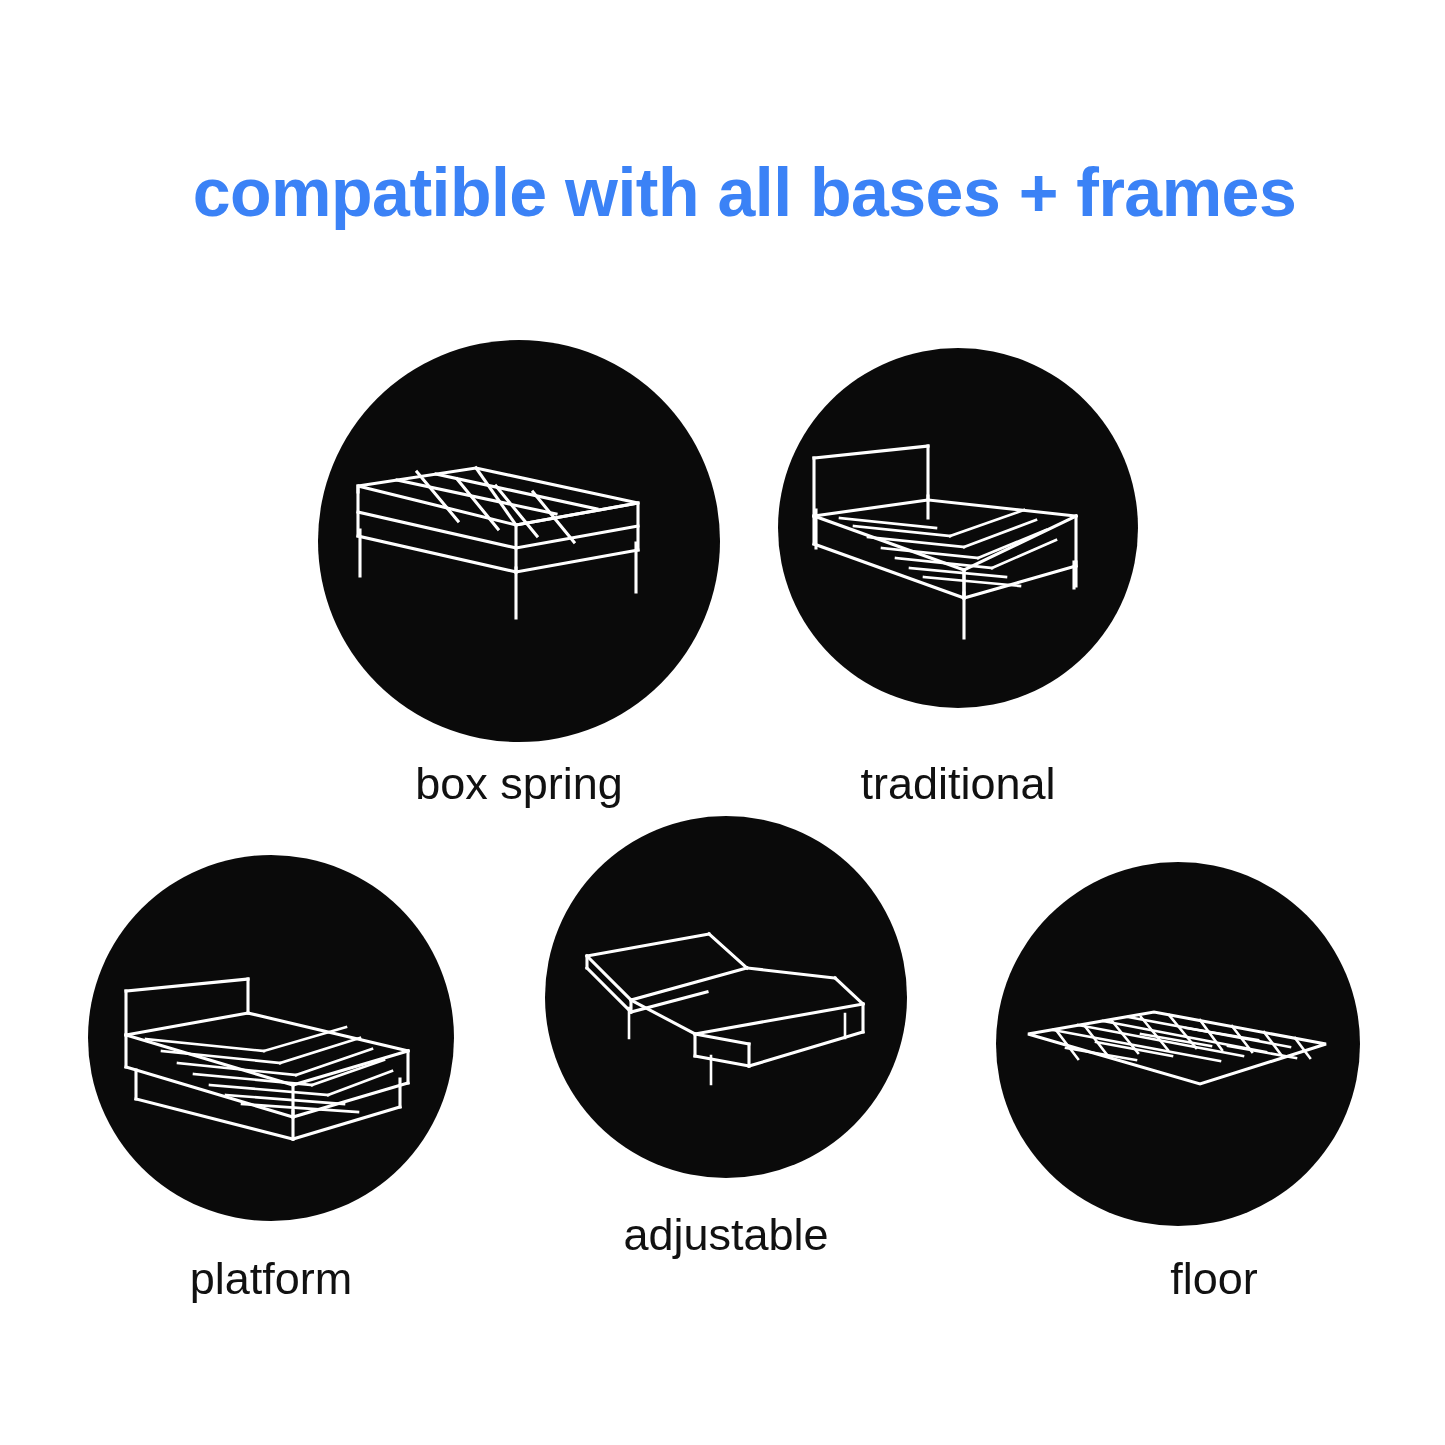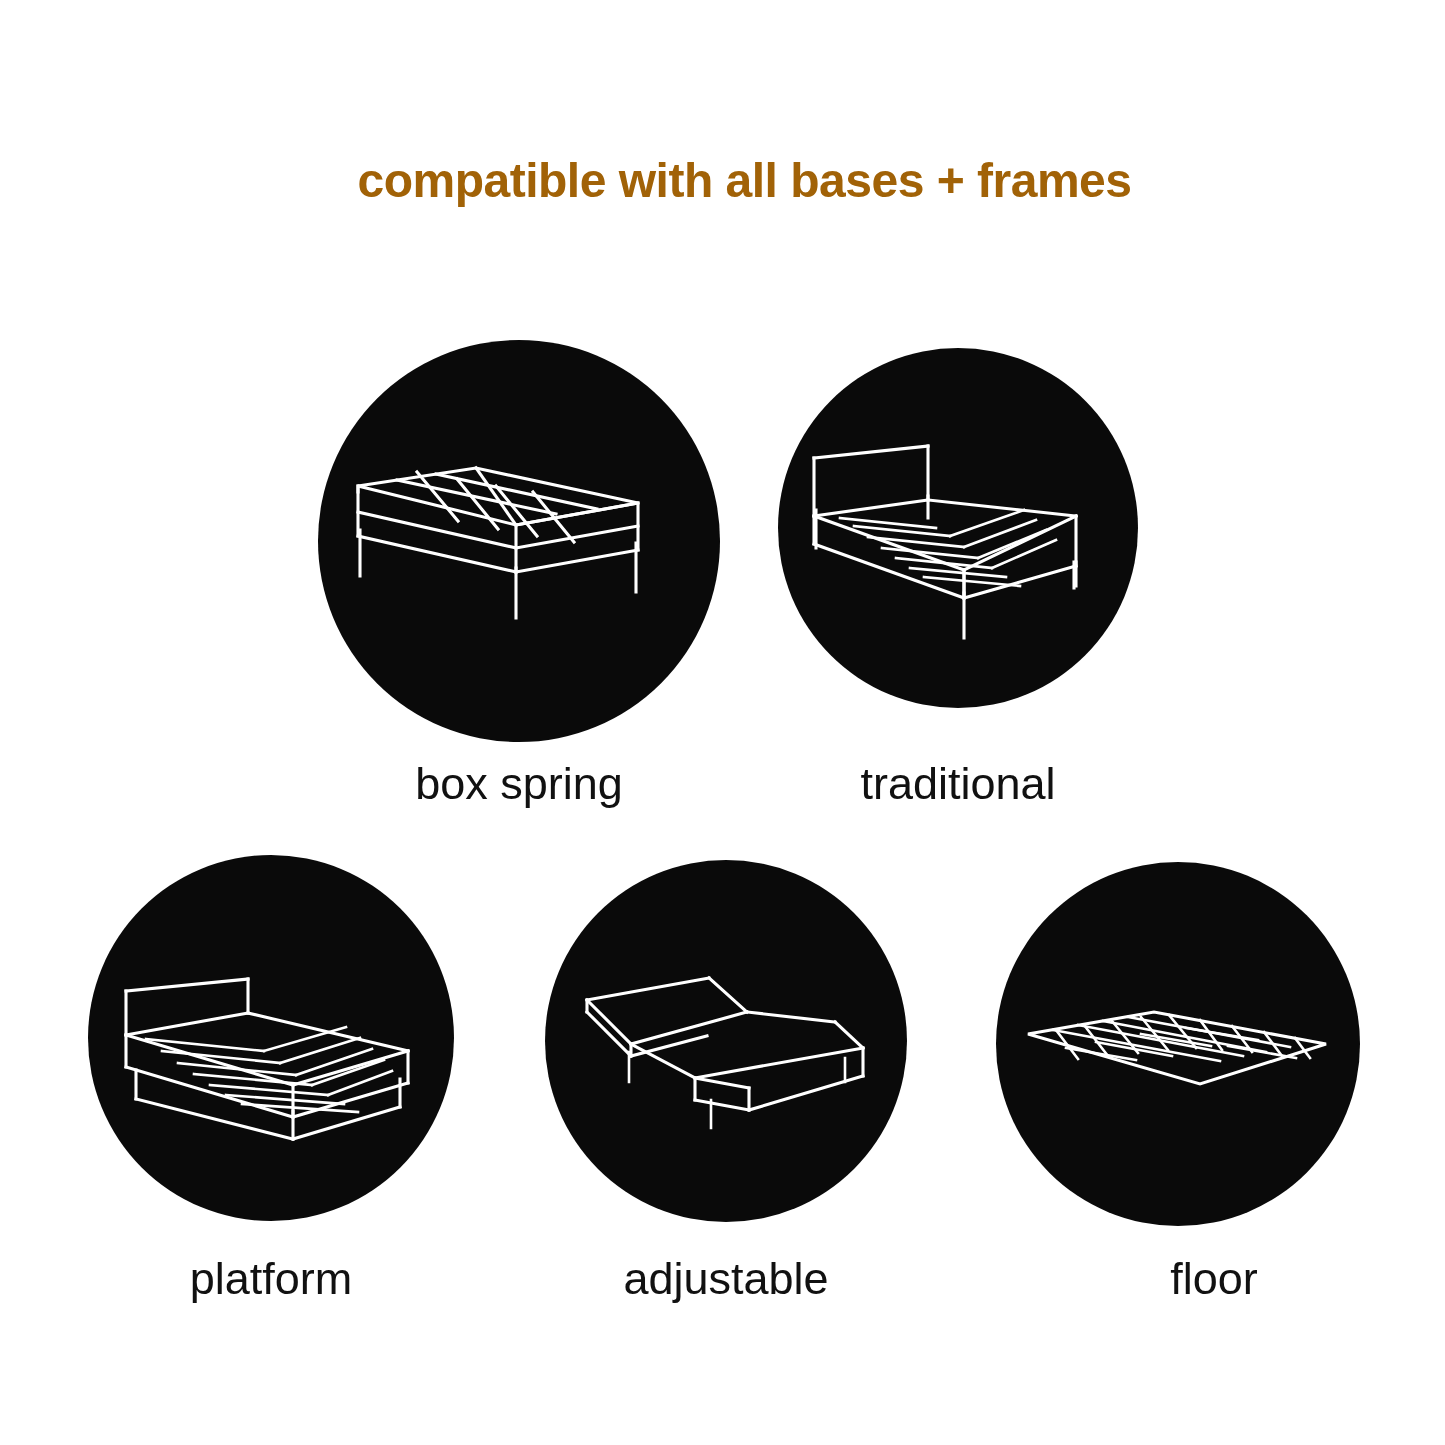--- a/index.html
+++ b/index.html
@@ -11,25 +11,25 @@
     overflow:hidden;
     position:relative;
   }
   #stage{ position:absolute; inset:0; }
 
   
   .title{
     position:absolute;
     left:0; right:0; top:155px;
     text-align:center;
-    font-size:48px;
+    font-size:68px;
     font-weight:700;
     letter-spacing:-0.5px;
     line-height:1.1;
-    color:#a16207;
+    color:#3b82f6;
     white-space:nowrap;
     margin-left:44px;
   }
 
   
   .item{ position:absolute; }
   .disc{
     position:absolute;
     left:0; top:0;
     border-radius:50%;
@@ -55,21 +55,21 @@
 
   #item-traditional  { left:778px;  top:348px;  width:360px; height:360px; }
   #item-traditional .disc { width:360px; height:360px; }
   #item-traditional .caption { top:410px; }
 
   
   #item-platform   { left:88px;   top:855px; width:366px; height:366px; }
   #item-platform .disc { width:366px; height:366px; }
   #item-platform .caption { top:398px; }
 
-  #item-adjustable { left:545px;  top:860px; width:362px; height:362px; }
+  #item-adjustable { left:545px;  top:816px; width:362px; height:362px; }
   #item-adjustable .disc { width:362px; height:362px; }
   #item-adjustable .caption { top:393px; }
 
   #item-floor      { left:996px;  top:862px; width:364px; height:364px; }
   #item-floor .disc { width:364px; height:364px; }
   #item-floor .caption { top:391px;margin-left:36px; }
 
   .ln{ fill:none; stroke:#ffffff; stroke-width:3.1; stroke-linecap:square; stroke-linejoin:miter; }
   .ln-thin{ fill:none; stroke:#ffffff; stroke-width:2.6; stroke-linecap:square; }
 </style>

